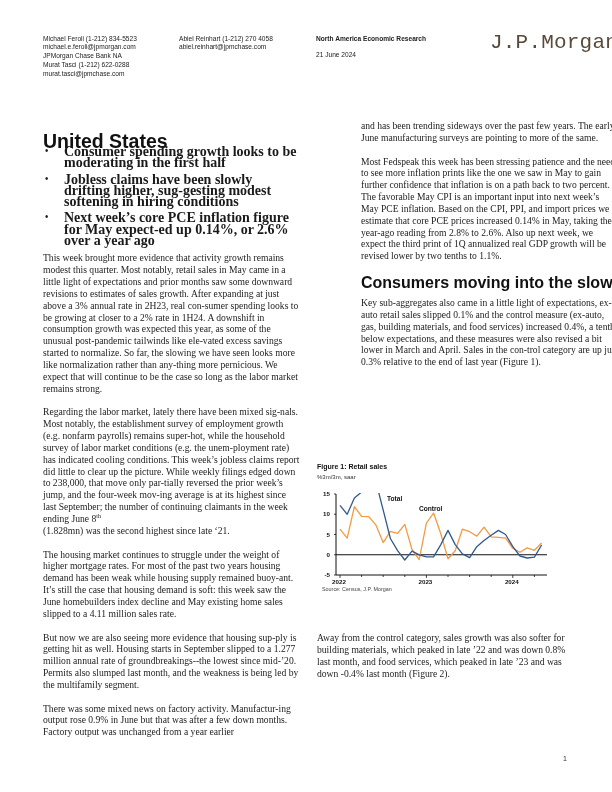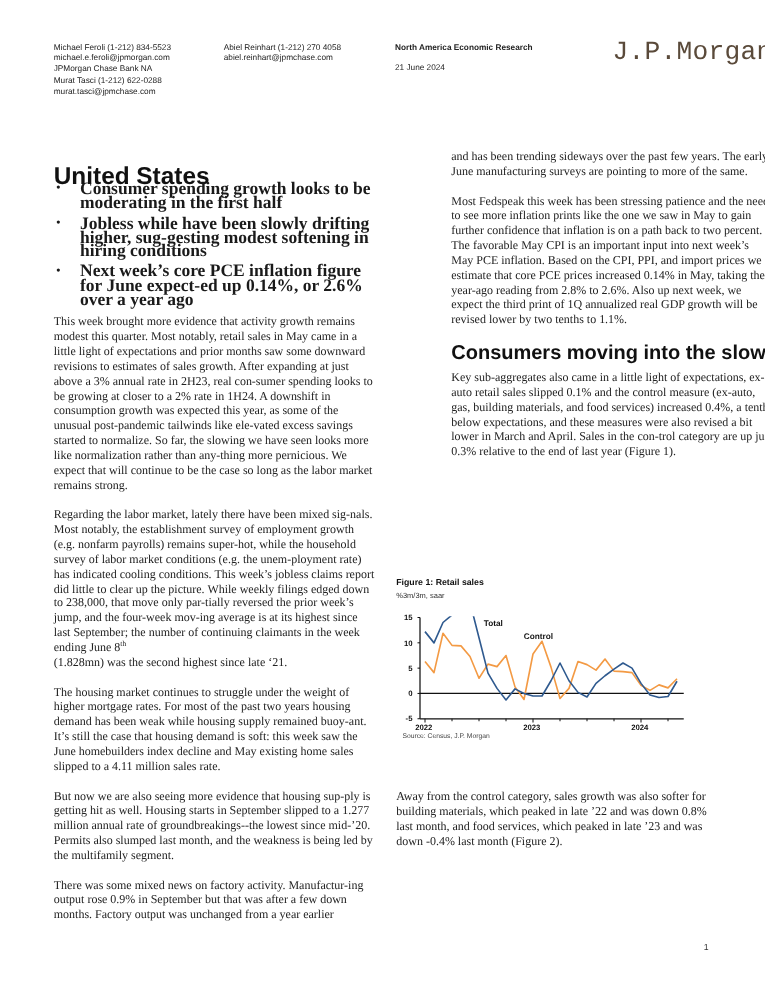--- a/index.html
+++ b/index.html
@@ -41,28 +41,28 @@
   <div class="hdr-bold">North America Economic Research</div>
   <div style="margin-top:8px;">21 June 2024</div>
 </div>
 <div class="abs logo" style="left:490px; top:31px;">J.P.Morgan</div>
 
 <div class="abs title" style="left:43px; top:130px;text-align:right;">United States</div>
 
 <div class="abs col" style="left:43px; top:146px;">
   <ul class="bullets">
     <li>Consumer spending growth looks to be moderating in the first half</li>
-    <li>Jobless while have been slowly drifting higher, sug-gesting modest softening in hiring conditions</li>
-    <li>Next week’s core PCE inflation figure for June expect-ed up 0.14%, or 2.6% over a year ago</li>
+    <li>Jobless claims have been slowly drifting higher, sug-gesting modest softening in hiring conditions</li>
+    <li>Next week’s core PCE inflation figure for May expect-ed up 0.14%, or 2.6% over a year ago</li>
   </ul>
   <p class="para" style="margin-top:6px;">This week brought more evidence that activity growth remains modest this quarter. Most notably, retail sales in May came in a little light of expectations and prior months saw some downward revisions to estimates of sales growth. After expanding at just above a 3% annual rate in 2H23, real con-sumer spending looks to be growing at closer to a 2% rate in 1H24. A downshift in consumption growth was expected this year, as some of the unusual post-pandemic tailwinds like ele-vated excess savings started to normalize. So far, the slowing we have seen looks more like normalization rather than any-thing more pernicious. We expect that will continue to be the case so long as the labor market remains strong.</p>
   <p class="para"><span>Regarding the labor market, lately there have been mixed sig-nals. Most notably, the establishment survey of employment growth (e.g. nonfarm payrolls) remains super-hot, while the household survey of labor market conditions (e.g. the unem-ployment rate) has indicated cooling conditions. This week’s jobless claims report did little to clear up the picture. While weekly filings edged down to 238,000, that move only par-tially reversed the prior week’s jump, and the four-week mov-ing average is at its highest since last September; the number of continuing claimants in the week ending June 8</span><sup>th</sup><br><span>(1.828mn) was the second highest since late ‘21.</span></p>
   <p class="para">The housing market continues to struggle under the weight of higher mortgage rates. For most of the past two years housing demand has been weak while housing supply remained buoy-ant. It’s still the case that housing demand is soft: this week saw the June homebuilders index decline and May existing home sales slipped to a 4.11 million sales rate.</p>
   <p class="para">But now we are also seeing more evidence that housing sup-ply is getting hit as well. Housing starts in September slipped to a 1.277 million annual rate of groundbreakings--the lowest since mid-’20. Permits also slumped last month, and the weakness is being led by the multifamily segment.</p>
-  <p class="para">There was some mixed news on factory activity. Manufactur-ing output rose 0.9% in September but that was after a few down months. Factory output was unchanged from a year earlier</p>
+  <p class="para">There was some mixed news on factory activity. Manufactur-ing output rose 0.9% in June but that was after a few down months. Factory output was unchanged from a year earlier</p>
 </div>
 
 <div class="abs col" style="left:317px; top:120px; width:258px;margin-left:44px;">
   <p class="para">and has been trending sideways over the past few years. The early June manufacturing surveys are pointing to more of the same.</p>
   <p class="para">Most Fedspeak this week has been stressing patience and the need to see more inflation prints like the one we saw in May to gain further confidence that inflation is on a path back to two percent. The favorable May CPI is an important input into next week’s May PCE inflation. Based on the CPI, PPI, and import prices we estimate that core PCE prices increased 0.14% in May, taking the year-ago reading from 2.8% to 2.6%. Also up next week, we expect the third print of 1Q annualized real GDP growth will be revised lower by two tenths to 1.1%.</p>
   <h2 class="h2" style="margin-top:2px;">Consumers moving into the slow lane</h2>
   <p class="para">Key sub-aggregates also came in a little light of expectations, ex-auto retail sales slipped 0.1% and the control measure (ex-auto, gas, building materials, and food services) increased 0.4%, a tenth below expectations, and these measures were also revised a bit lower in March and April. Sales in the con-trol category are up just 0.3% relative to the end of last year (Figure 1).</p>
 </div>
 
 <div class="abs" style="left:317px; top:463px; width:240px; height:130px;">

